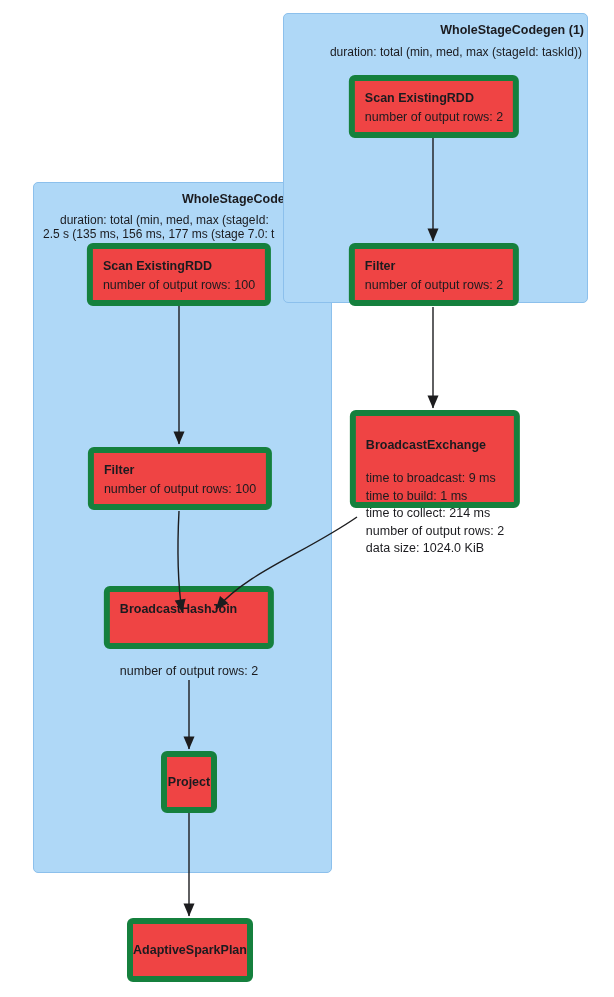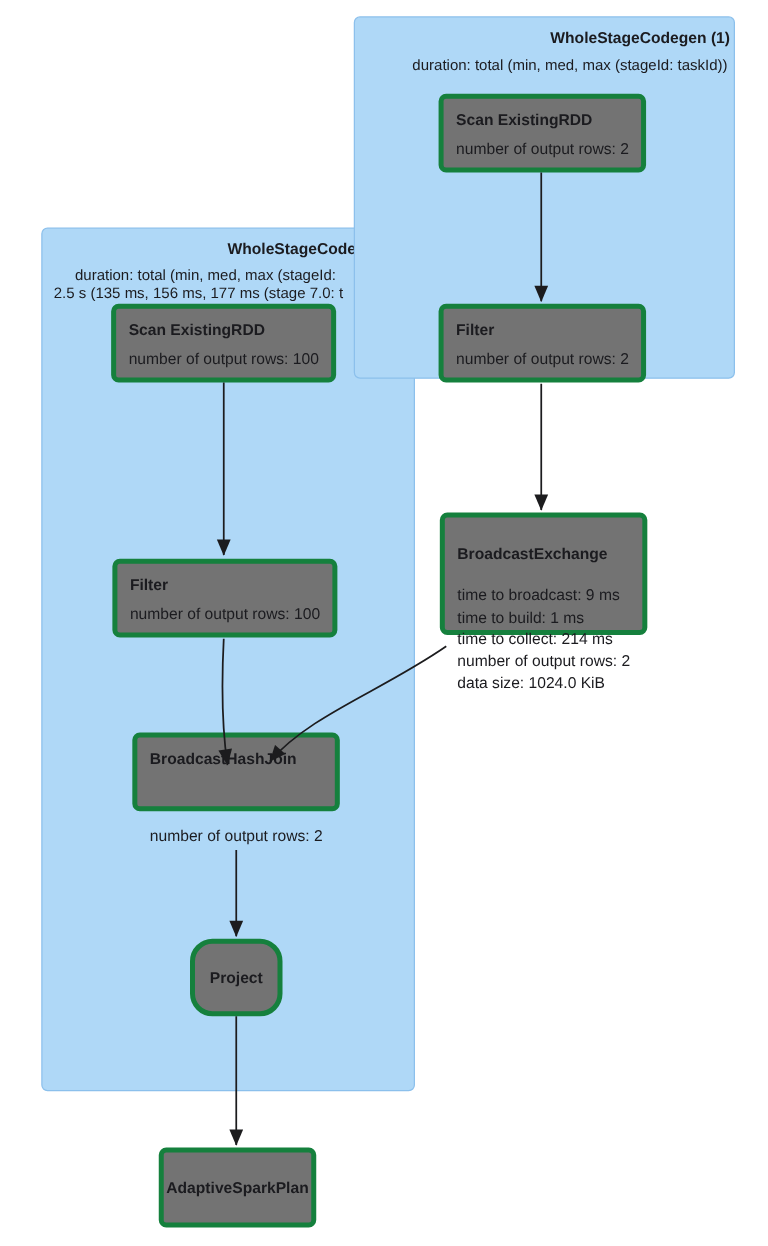--- a/index.html
+++ b/index.html
@@ -19,38 +19,38 @@
   
   .cluster-right .cl-title{top:9px;right:3px;}
   .cluster-right .cl-dur.l1{top:31px;right:5px;}
   .cluster-right .cl-dur.l2{top:45px;right:3px;}
   
   .cluster-left .cl-title{top:9px;left:148px;}
   .cluster-left .cl-dur.l1{top:30px;left:26px;}
   .cluster-left .cl-dur.l2{top:44px;left:9px;}
   
   .node{
-    position:absolute;background:#737373;border:4px solid #15803d;border-radius:6px;
+    position:absolute;background:#ef4444;border:6px solid #15803d;border-radius:6px;
     box-sizing:border-box;white-space:nowrap;font-size:12.5px;z-index:5;
     transform:translateX(-50%);
   }
   .node .nt{font-weight:bold;line-height:14px;}
   .node .nm{line-height:14px;}
   .node.two{display:flex;flex-direction:column;justify-content:space-between;
     height:63px;padding:10px 10px 8px;}
   .node.center{display:flex;align-items:center;justify-content:center;padding:0;}
   .n-scan-right {left:434px;top:75px;}
   .n-filter-right{left:434px;top:243px;height:64px;}
   .n-bexchange{left:435px;top:410px;height:98px;padding:22px 10px 0;}
   .n-bexchange .metrics{margin-top:18px;}
   .n-bexchange .nm{line-height:17.5px;}
   .n-scan-left{left:179px;top:243px;}
   .n-filter-left{left:180px;top:447px;height:64px;}
   .n-bhj{left:189px;top:586px;height:64px;gap:48px;}
-  .n-project{left:189px;top:751px;width:74px;height:62px;border-radius:18px;}
+  .n-project{left:189px;top:751px;width:56px;height:62px;}
   .n-project .nt{font-size:12.5px;}
   .n-asp{left:190px;top:918px;width:126px;height:64px;}
   
   svg.edges{position:absolute;left:0;top:0;z-index:10;pointer-events:none;}
   .edge{fill:none;stroke:#1c1c1e;stroke-width:1.4px;}
   .ah{fill:#1c1c1e;}
 </style>
 </head>
 <body>
 

